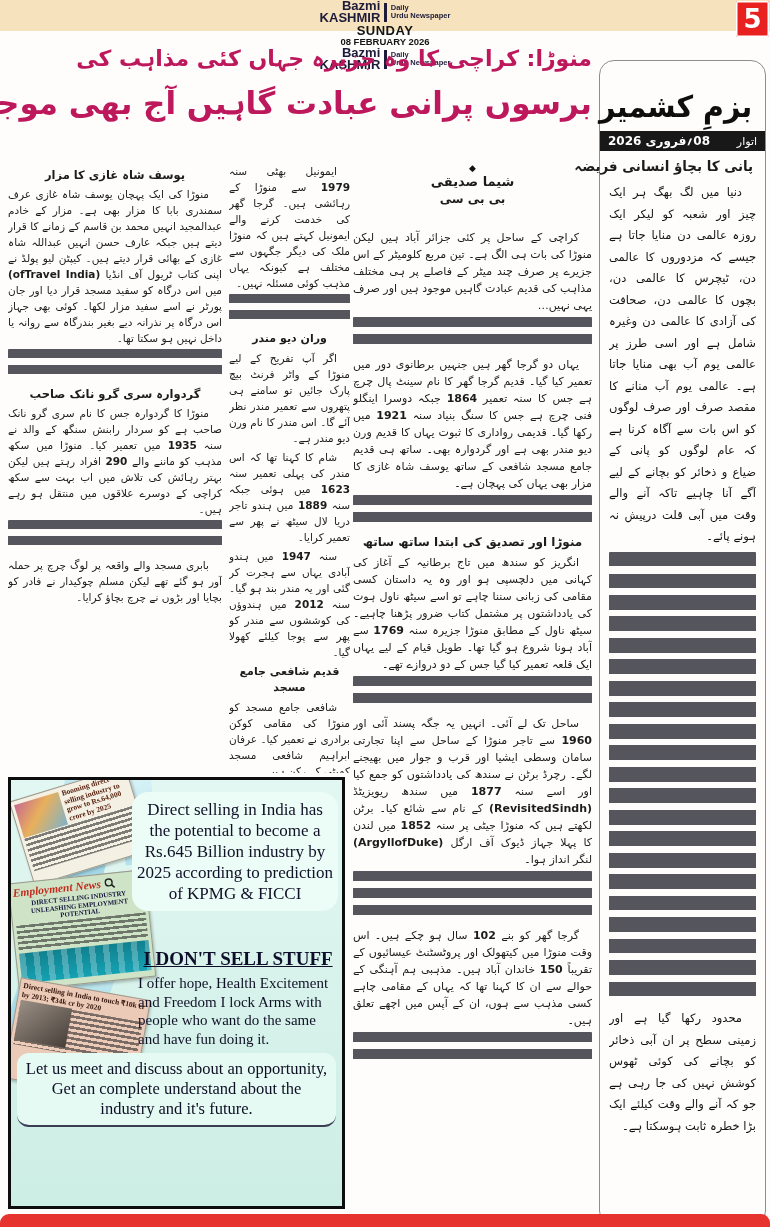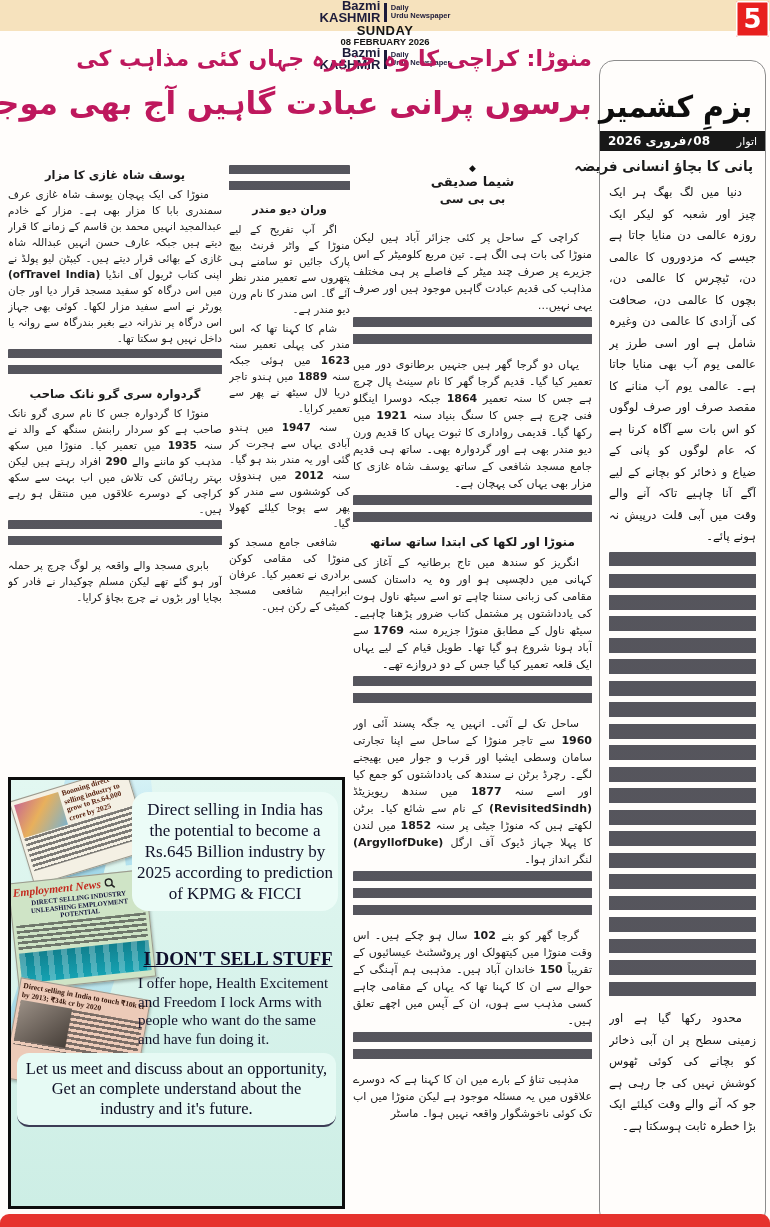--- a/index.html
+++ b/index.html
@@ -145,35 +145,36 @@
   <div class="col col-c" dir="rtl">
       <div class="byline">
         <div class="orn">◆</div>
                      <div class="by-name">شیما صدیقی</div>
                      <div class="by-agency">بی بی سی</div>
       </div>
       <p>کراچی کے ساحل پر کئی جزائر آباد ہیں لیکن منوڑا کی بات ہی الگ ہے۔ تین مربع کلومیٹر کے اس جزیرے پر صرف چند میٹر کے فاصلے پر ہی مختلف مذاہب کی قدیم عبادت گاہیں موجود ہیں اور صرف یہی نہیں…</p>
       <div class="greek" style="height: 34px; background-image: repeating-linear-gradient(rgba(38, 38, 48, 0.78) 0px, rgba(38, 38, 48, 0.78) 10px, transparent 10px, transparent 17px);"></div>
       <p>یہاں دو گرجا گھر ہیں جنہیں برطانوی دور میں تعمیر کیا گیا۔ قدیم گرجا گھر کا نام سینٹ پال چرچ ہے جس کا سنہ تعمیر <b>1864</b> جبکہ دوسرا اینگلو فنی چرچ ہے جس کا سنگ بنیاد سنہ <b>1921</b> میں رکھا گیا۔ قدیمی رواداری کا ثبوت یہاں کا قدیم ورن دیو مندر بھی ہے اور گردوارہ بھی۔ ساتھ ہی قدیم جامع مسجد شافعی کے ساتھ یوسف شاہ غازی کا مزار بھی یہاں کی پہچان ہے۔</p>
       <div class="greek" style="height: 34px; background-image: repeating-linear-gradient(rgba(38, 38, 48, 0.78) 0px, rgba(38, 38, 48, 0.78) 10px, transparent 10px, transparent 17px);"></div>
-      <h4>منوڑا اور لکھا کی ابتدا ساتھ ساتھ</h4>
+      <h4>منوڑا اور تصدیق کی ابتدا ساتھ ساتھ</h4>
       <p>انگریز کو سندھ میں تاج برطانیہ کے آغاز کی کہانی میں دلچسپی ہو اور وہ یہ داستان کسی مقامی کی زبانی سننا چاہے تو اسے سیٹھ ناول ہوت کی یادداشتوں پر مشتمل کتاب ضرور پڑھنا چاہیے۔ سیٹھ ناول کے مطابق منوڑا جزیرہ سنہ <b>1769</b> سے آباد ہونا شروع ہو گیا تھا۔ طویل قیام کے لیے یہاں ایک قلعہ تعمیر کیا گیا جس کے دو دروازے تھے۔</p>
       <div class="greek" style="height: 34px; background-image: repeating-linear-gradient(rgba(38, 38, 48, 0.78) 0px, rgba(38, 38, 48, 0.78) 10px, transparent 10px, transparent 17px);"></div>
       <p>ساحل تک لے آئی۔ انہیں یہ جگہ پسند آئی اور <b>1960</b> سے تاجر منوڑا کے ساحل سے اپنا تجارتی سامان وسطی ایشیا اور قرب و جوار میں بھیجنے لگے۔ رچرڈ برٹن نے سندھ کی یادداشتوں کو جمع کیا اور اسے سنہ <b>1877</b> میں سندھ ریویزیٹڈ <b>(RevisitedSindh)</b> کے نام سے شائع کیا۔ برٹن لکھتے ہیں کہ منوڑا جیٹی پر سنہ <b>1852</b> میں لندن کا پہلا جہاز ڈیوک آف ارگل <b>(ArgyllofDuke)</b> لنگر انداز ہوا۔</p>
       <div class="greek" style="height: 51px; background-image: repeating-linear-gradient(rgba(38, 38, 48, 0.78) 0px, rgba(38, 38, 48, 0.78) 10px, transparent 10px, transparent 17px);"></div>
       <p>گرجا گھر کو بنے <b>102</b> سال ہو چکے ہیں۔ اس وقت منوڑا میں کیتھولک اور پروٹسٹنٹ عیسائیوں کے تقریباً <b>150</b> خاندان آباد ہیں۔ مذہبی ہم آہنگی کے حوالے سے ان کا کہنا تھا کہ یہاں کے مقامی چاہے کسی مذہب سے ہوں، ان کے آپس میں اچھے تعلق ہیں۔</p>
       <div class="greek" style="height: 34px; background-image: repeating-linear-gradient(rgba(38, 38, 48, 0.78) 0px, rgba(38, 38, 48, 0.78) 10px, transparent 10px, transparent 17px);"></div>
-      <p>مذہبی تناؤ کے بارے میں ان کا کہنا ہے کہ دوسرے علاقوں میں یہ مسئلہ موجود ہے لیکن منوڑا میں اب تک کوئی ناخوشگوار واقعہ نہیں ہوا۔ ماسٹر</p>
     </div>
   <div class="col col-b" dir="rtl">
+      <p>ایمونیل بھٹی سنہ <b>1979</b> سے منوڑا کے رہائشی ہیں۔ گرجا گھر کی خدمت کرنے والے ایمونیل کہتے ہیں کہ منوڑا ملک کی دیگر جگہوں سے مختلف ہے کیونکہ یہاں مذہب کوئی مسئلہ نہیں۔</p>
       <div class="greek" style="height: 32px; background-image: repeating-linear-gradient(rgba(38, 38, 48, 0.78) 0px, rgba(38, 38, 48, 0.78) 9px, transparent 9px, transparent 16px);"></div>
       <h4>وران دیو مندر</h4>
       <p>اگر آپ تفریح کے لیے منوڑا کے واٹر فرنٹ بیچ پارک جائیں تو سامنے ہی پتھروں سے تعمیر مندر نظر آئے گا۔ اس مندر کا نام ورن دیو مندر ہے۔</p>
       <p>شام کا کہنا تھا کہ اس مندر کی پہلی تعمیر سنہ <b>1623</b> میں ہوئی جبکہ سنہ <b>1889</b> میں ہندو تاجر دریا لال سیٹھ نے پھر سے تعمیر کرایا۔</p>
       <p>سنہ <b>1947</b> میں ہندو آبادی یہاں سے ہجرت کر گئی اور یہ مندر بند ہو گیا۔ سنہ <b>2012</b> میں ہندوؤں کی کوششوں سے مندر کو پھر سے پوجا کیلئے کھولا گیا۔</p>
+      <h4>قدیم شافعی جامع مسجد</h4>
       <p>شافعی جامع مسجد کو منوڑا کی مقامی کوکن برادری نے تعمیر کیا۔ عرفان ابراہیم شافعی مسجد کمیٹی کے رکن ہیں۔</p>
     </div>
   <div class="col col-a" dir="rtl">
       <h4>یوسف شاہ غازی کا مزار</h4>
       <p>منوڑا کی ایک پہچان یوسف شاہ غازی عرف سمندری بابا کا مزار بھی ہے۔ مزار کے خادم عبدالمجید انہیں محمد بن قاسم کے زمانے کا قرار دیتے ہیں جبکہ عارف حسن انہیں عبداللہ شاہ غازی کے بھائی قرار دیتے ہیں۔ کیپٹن لیو پولڈ نے اپنی کتاب ٹریول آف انڈیا <b>(ofTravel</b> <b>India)</b> میں اس درگاہ کو سفید مسجد قرار دیا اور جان پورٹر نے اسے سفید مزار لکھا۔ کوئی بھی جہاز اس درگاہ پر نذرانہ دیے بغیر بندرگاہ سے روانہ یا داخل نہیں ہو سکتا تھا۔</p>
       <div class="greek" style="height: 32px; background-image: repeating-linear-gradient(rgba(38, 38, 48, 0.78) 0px, rgba(38, 38, 48, 0.78) 9px, transparent 9px, transparent 16px);"></div>
       <h4>گردوارہ سری گرو نانک صاحب</h4>
       <p>منوڑا کا گردوارہ جس کا نام سری گرو نانک صاحب ہے کو سردار رابنش سنگھ کے والد نے سنہ <b>1935</b> میں تعمیر کیا۔ منوڑا میں سکھ مذہب کو ماننے والے <b>290</b> افراد رہتے ہیں لیکن بہتر رہائش کی تلاش میں اب بہت سے سکھ کراچی کے دوسرے علاقوں میں منتقل ہو رہے ہیں۔</p>
       <div class="greek" style="height: 32px; background-image: repeating-linear-gradient(rgba(38, 38, 48, 0.78) 0px, rgba(38, 38, 48, 0.78) 9px, transparent 9px, transparent 16px);"></div>
       <p>بابری مسجد والے واقعہ پر لوگ چرچ پر حملہ آور ہو گئے تھے لیکن مسلم چوکیدار نے فادر کو بچایا اور بڑوں نے چرچ بچاؤ کرایا۔</p>

